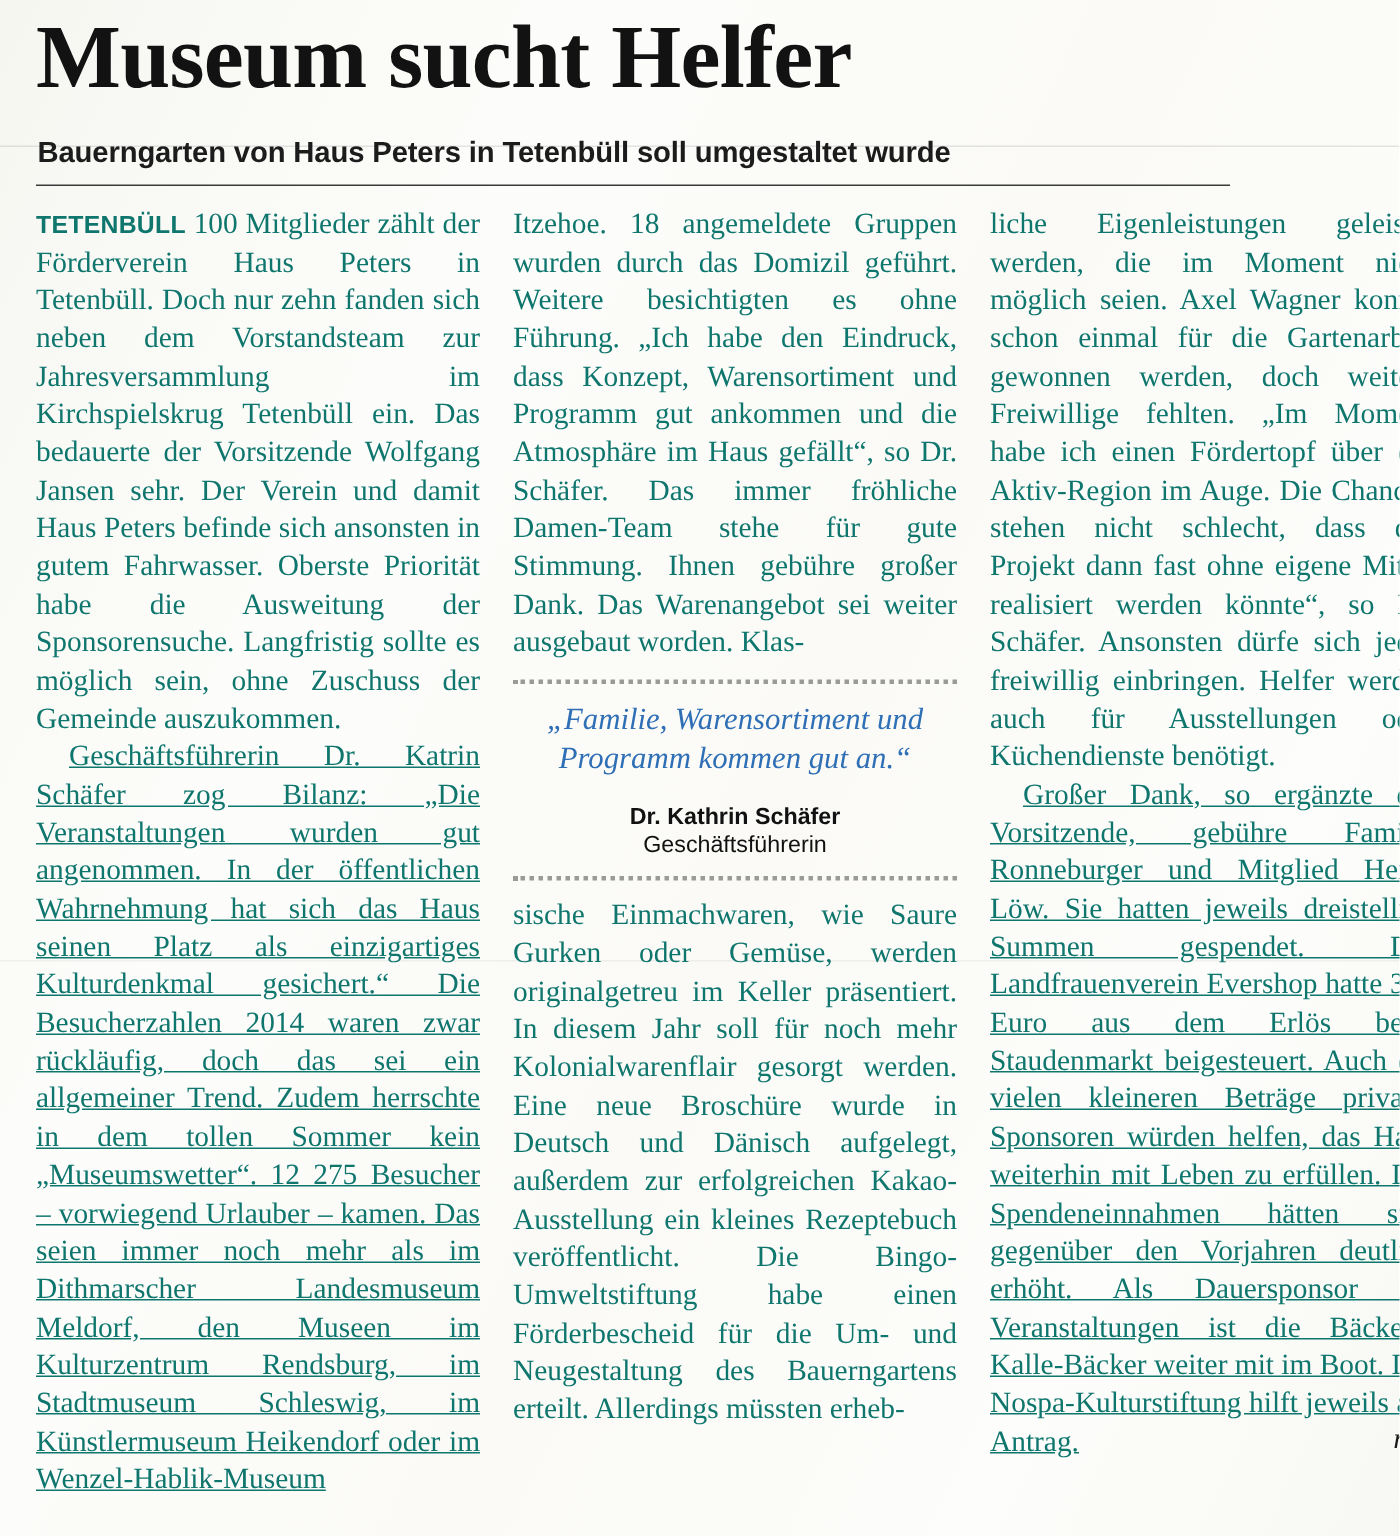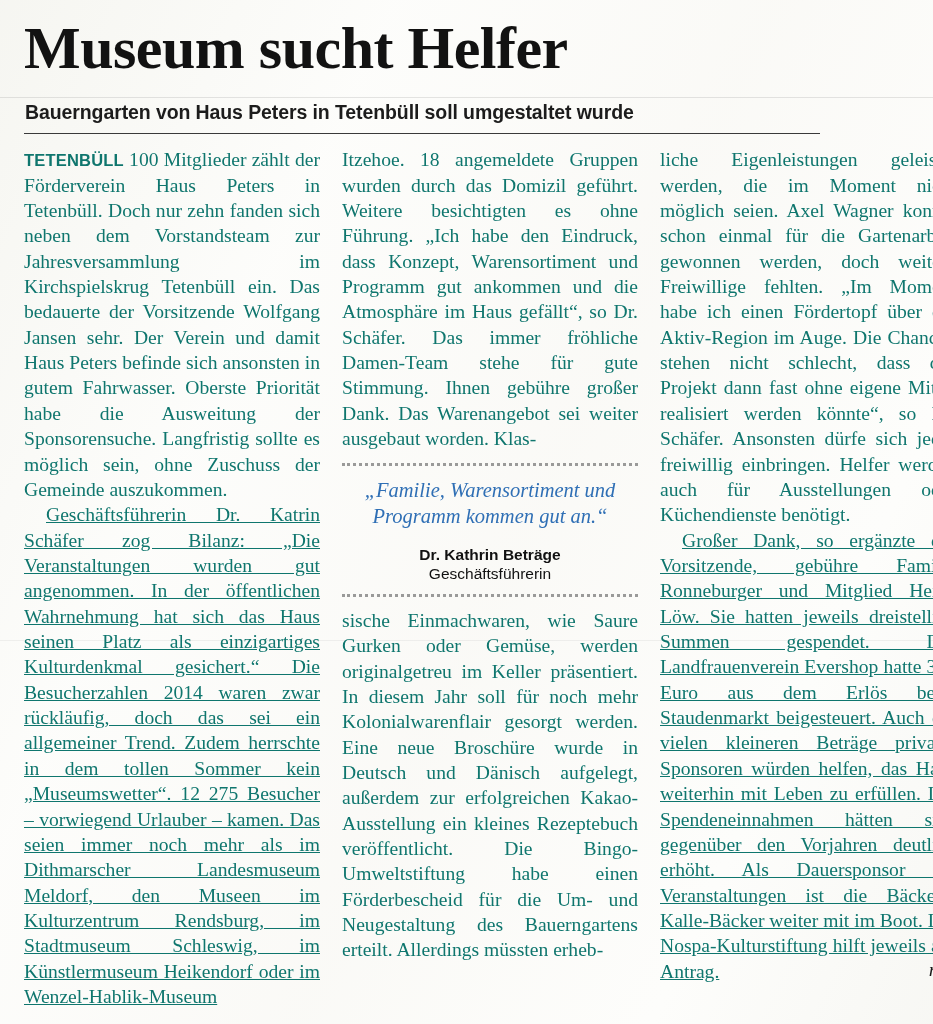--- a/index.html
+++ b/index.html
@@ -26,21 +26,21 @@
   }
   .scan-line {
     position: absolute;
     left: 0; right: 0;
     height: 1px;
     background: rgba(160,160,160,0.28);
     pointer-events: none;
   }
   .page {
     position: relative;
-    padding: 12px 22px 0 22px;
+    padding: 2px 22px 0 22px;
     box-sizing: border-box;
     width: 844px;
   }
   .headline {
     font-family: "Liberation Serif", serif;
     font-size: 60px;
     font-weight: 700;
     letter-spacing: -0.5px;
     line-height: 1.02;
     margin: 6px 0 0 2px;
@@ -143,21 +143,21 @@
 
     <div class="col">
       <p><span class="dropcap-label">TETENBÜLL</span><span> 100 Mitglieder zählt der Förderverein Haus Peters in Tetenbüll. Doch nur zehn fanden sich neben dem Vorstandsteam zur Jahresversammlung im Kirchspielskrug Tetenbüll ein. Das bedauerte der Vorsitzende Wolfgang Jansen sehr. Der Verein und damit Haus Peters befinde sich ansonsten in gutem Fahrwasser. Oberste Priorität habe die Ausweitung der Sponsorensuche. Langfristig sollte es möglich sein, ohne Zuschuss der Gemeinde auszukommen.</span></p>
       <p class="indent">Geschäftsführerin Dr. Katrin Schäfer zog Bilanz: „Die Veranstaltungen wurden gut angenommen. In der öffentlichen Wahrnehmung hat sich das Haus seinen Platz als einzigartiges Kulturdenkmal gesichert.“ Die Besucherzahlen 2014 waren zwar rückläufig, doch das sei ein allgemeiner Trend. Zudem herrschte in dem tollen Sommer kein „Museumswetter“. 12 275 Besucher – vorwiegend Urlauber – kamen. Das seien immer noch mehr als im Dithmarscher Landesmuseum Meldorf, den Museen im Kulturzentrum Rendsburg, im Stadtmuseum Schleswig, im Künstlermuseum Heikendorf oder im Wenzel-Hablik-Museum</p>
     </div>
 
     <div class="col">
       <p>Itzehoe. 18 angemeldete Gruppen wurden durch das Domizil geführt. Weitere besichtigten es ohne Führung. „Ich habe den Eindruck, dass Konzept, Warensortiment und Programm gut ankommen und die Atmosphäre im Haus gefällt“, so Dr. Schäfer. Das immer fröhliche Damen-Team stehe für gute Stimmung. Ihnen gebühre großer Dank. Das Warenangebot sei weiter ausgebaut worden. Klas-</p>
       <hr class="dots">
       <div class="pullquote">„Familie, Warensortiment und Programm kommen gut an.“</div>
-      <div class="pq-author">Dr. Kathrin Beträge</div>
+      <div class="pq-author">Dr. Kathrin Schäfer</div>
       <div class="pq-role">Geschäftsführerin</div>
       <hr class="dots">
       <p>sische Einmachwaren, wie Saure Gurken oder Gemüse, werden originalgetreu im Keller präsentiert. In diesem Jahr soll für noch mehr Kolonialwarenflair gesorgt werden. Eine neue Broschüre wurde in Deutsch und Dänisch aufgelegt, außerdem zur erfolgreichen Kakao-Ausstellung ein kleines Rezeptebuch veröffentlicht. Die Bingo-Umweltstiftung habe einen Förderbescheid für die Um- und Neugestaltung des Bauerngartens erteilt. Allerdings müssten erheb-</p>
     </div>
 
     <div class="col">
       <p>liche Eigenleistungen geleistet werden, die im Moment nicht möglich seien. Axel Wagner konnte schon einmal für die Gartenarbeit gewonnen werden, doch weitere Freiwillige fehlten. „Im Moment habe ich einen Fördertopf über die Aktiv-Region im Auge. Die Chancen stehen nicht schlecht, dass das Projekt dann fast ohne eigene Mittel realisiert werden könnte“, so Dr. Schäfer. Ansonsten dürfe sich jeder freiwillig einbringen. Helfer werden auch für Ausstellungen oder Küchendienste benötigt.</p>
       <p class="indent">Großer Dank, so ergänzte der Vorsitzende, gebühre Familie Ronneburger und Mitglied Heike Löw. Sie hatten jeweils dreistellige Summen gespendet. Der Landfrauenverein Evershop hatte 350 Euro aus dem Erlös beim Staudenmarkt beigesteuert. Auch die vielen kleineren Beträge privater Sponsoren würden helfen, das Haus weiterhin mit Leben zu erfüllen. Die Spendeneinnahmen hätten sich gegenüber den Vorjahren deutlich erhöht. Als Dauersponsor für Veranstaltungen ist die Bäckerei Kalle-Bäcker weiter mit im Boot. Die Nospa-Kulturstiftung hilft jeweils auf Antrag.</p>
       <div class="signoff">rah</div>
     </div>

